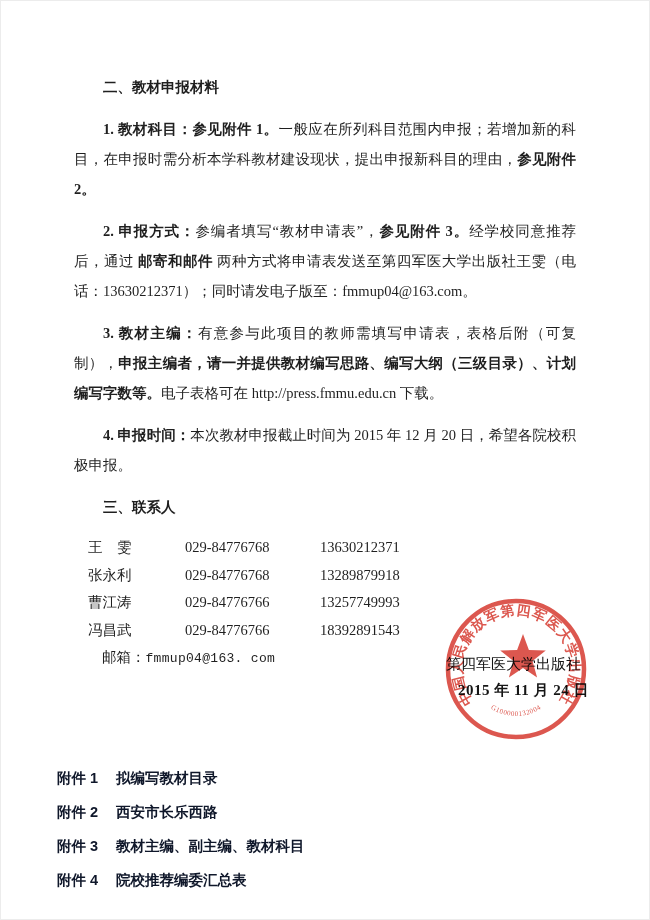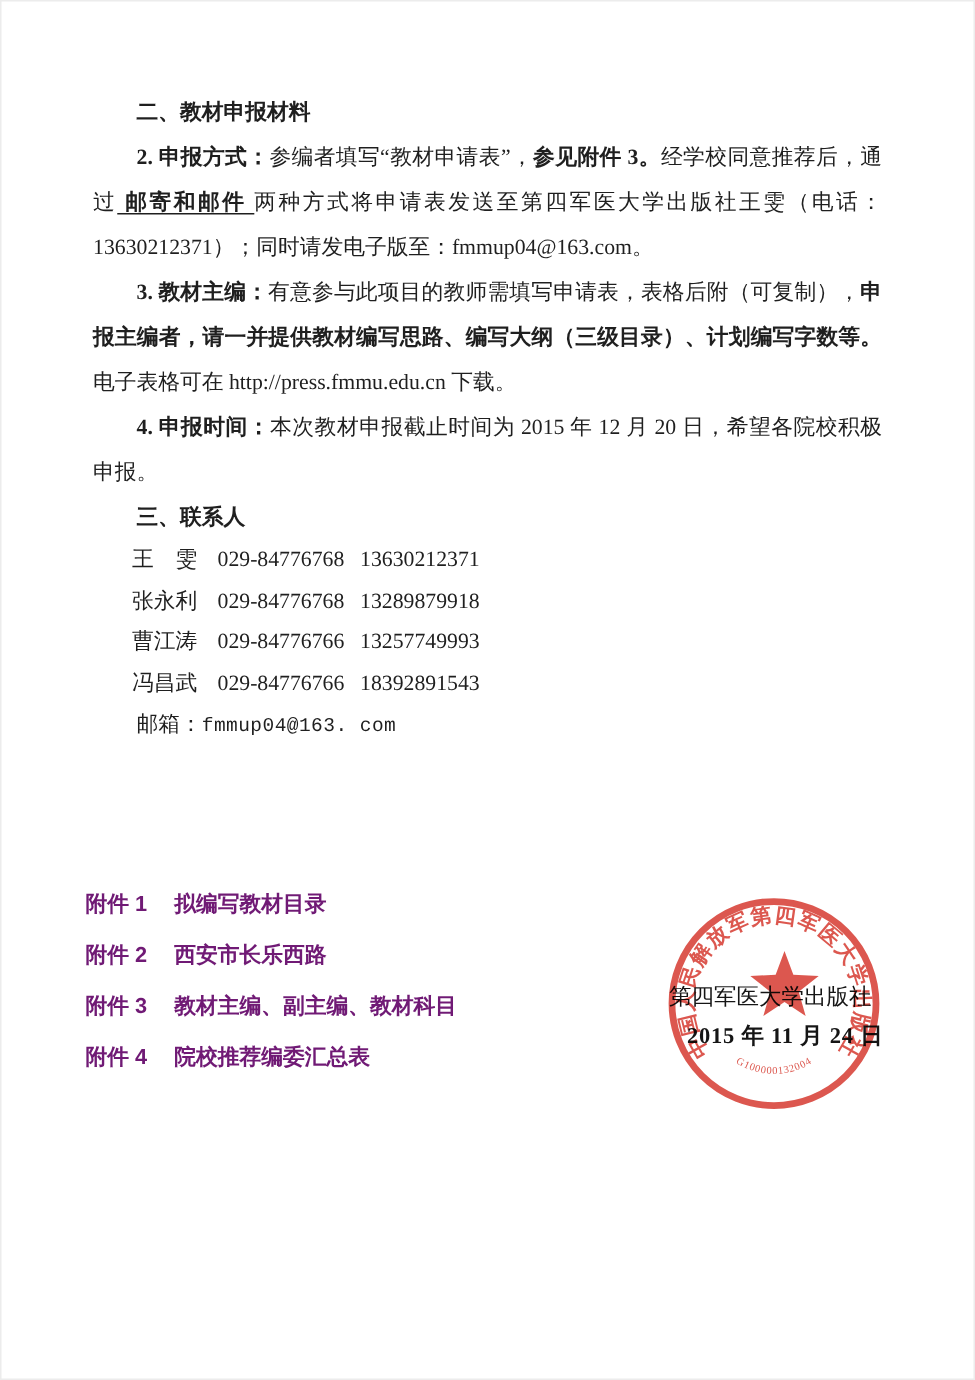--- a/index.html
+++ b/index.html
@@ -2,53 +2,54 @@
 <html><head>
 <meta charset="utf-8">
 <style>
   html,body{margin:0;padding:0;background:#ffffff;}
   .page{
     position:relative;width:650px;height:920px;background:#ffffff;overflow:hidden;
     font-family:"Liberation Serif","DejaVu Serif",serif;color:#1f1f1f;
     box-shadow:inset 0 0 0 1px #ececec;
   }
   .flow{position:absolute;left:62px;top:60px;width:526px;}
-  .para{margin:0;font-size:14.5px;line-height:30px;text-align:justify;text-indent:2em;}
+  .para{margin:12px;font-size:14.5px;line-height:30px;text-align:justify;text-indent:2em;}
   .head{font-weight:bold;text-align:left;}
   .para span.b{font-weight:bold;}
-  .para span.u{text-decoration:underline;text-underline-offset:3px;}
+  .para span.u{text-underline-offset:3px;}
   .contacts{margin-left:26px;font-size:14.5px;}
-  .contact-row{display:flex;line-height:27.5px;}
+  .contact-row{display:flex;line-height:27.5px;gap:40px;}
   .c-name{width:57px;}
   .c-phone{width:95px;}
-  .info-row{margin-left:29px;font-size:14.5px;line-height:27.5px;display:flex;}
+  .info-row{margin-left:40px;font-size:14.5px;line-height:27.5px;display:flex;}
   .info-pair{display:inline-block;}
   .email-pair{width:176px;}
   .mono{font-family:"Liberation Mono","DejaVu Sans Mono",monospace;font-size:13px;letter-spacing:.3px;}
   .attachments{
     margin:88px 0 0 -5px;
     font-family:"Liberation Sans","DejaVu Sans",sans-serif;
-    font-size:14.5px;font-weight:bold;color:#701a75;
+    font-size:14.5px;font-weight:bold;color:#0f172a;
   }
   .att-row{line-height:34px;}
   .att-label{margin-right:18px;}
   .sig-org{position:absolute;left:446px;top:655px;font-size:15px;color:#151515;letter-spacing:0;}
   .sig-date{position:absolute;left:458px;top:681px;font-size:15px;font-weight:bold;color:#151515;letter-spacing:.5px;}
   .seal{position:absolute;left:443px;top:596px;mix-blend-mode:multiply;opacity:.9;}
   .seal text{font-family:"Liberation Serif","DejaVu Serif",serif;}
 </style>
 </head>
 <body>
 
 <div class="page">
 
   <div class="flow">
 
     <p class="para head">二、教材申报材料</p>
 
+    <p class="para"><span class="b">1. </span><span class="b">教材科目：参见附件 1。</span><span>一般应在所列科目范围内申报；若增加新的科目，在申报时需分析本学科教材建设现状，提出申报新科目的理由，</span><span class="b">参见附件 2。</span></p>
 
     <p class="para"><span class="b">2. </span><span class="b">申报方式：</span><span>参编者填写“教材申请表”，</span><span class="b">参见附件 3。</span><span>经学校同意推荐后，通过</span><span class="b u"> 邮寄和邮件 </span><span>两种方式将申请表发送至第四军医大学出版社王雯（电话：13630212371）；同时请发电子版至：fmmup04@163.com。</span></p>
 
     <p class="para"><span class="b">3. </span><span class="b">教材主编：</span><span>有意参与此项目的教师需填写申请表，表格后附（可复制），</span><span class="b">申报主编者，请一并提供教材编写思路、编写大纲（三级目录）、计划编写字数等。</span><span>电子表格可在 http://press.fmmu.edu.cn 下载。</span></p>
 
 
     <p class="para"><span class="b">4. </span><span class="b">申报时间：</span><span>本次教材申报截止时间为 2015 年 12 月 20 日，希望各院校积极申报。</span></p>
 
     <p class="para head">三、联系人</p>
 

